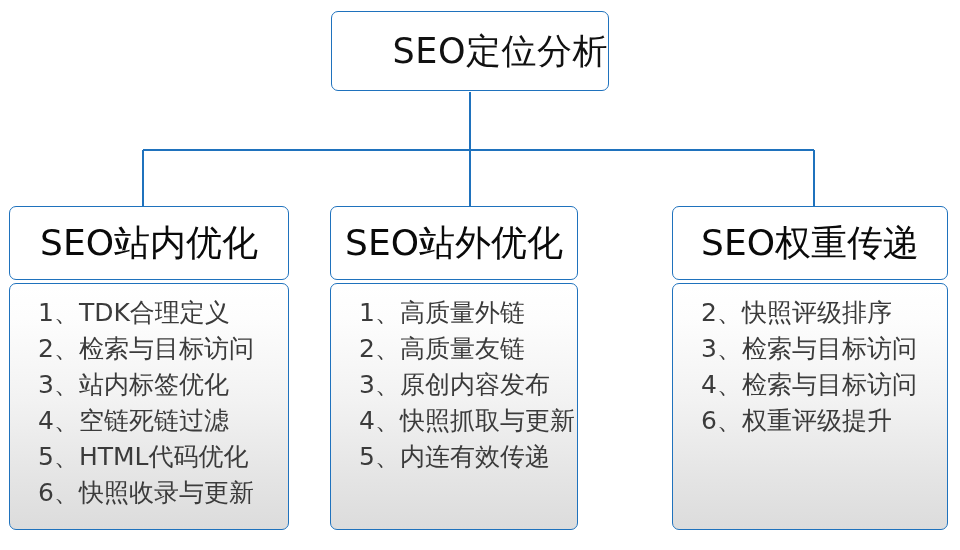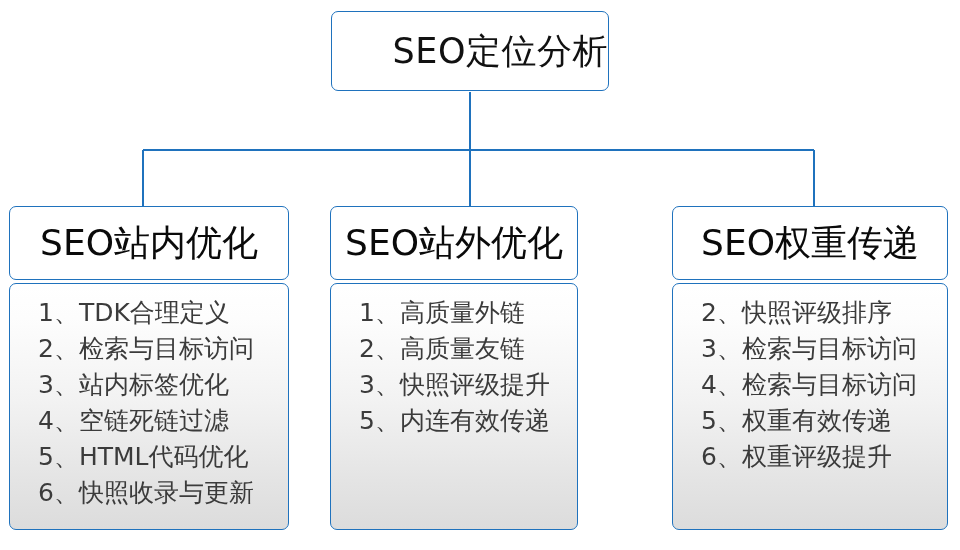--- a/index.html
+++ b/index.html
@@ -162,21 +162,24 @@
     </div>
     <div class="col-list">
       <ol>
         <li class="list-item">
           <span class="item-index">1、</span><span class="item-text">高质量外链</span>
         </li>
         <li class="list-item">
           <span class="item-index">2、</span><span class="item-text">高质量友链</span>
         </li>
         <li class="list-item">
-          <span class="item-index">3、</span><span class="item-text">快照评级提升</span>
+          <span class="item-index">3、</span><span class="item-text">原创内容发布</span>
+        </li>
+        <li class="list-item">
+          <span class="item-index">4、</span><span class="item-text">快照抓取与更新</span>
         </li>
         <li class="list-item">
           <span class="item-index">5、</span><span class="item-text">内连有效传递</span>
         </li>
       </ol>
     </div>
   </div>
 
   <div class="column col-3">
     <div class="col-header">
@@ -187,22 +190,19 @@
         <li class="list-item">
           <span class="item-index">2、</span><span class="item-text">快照评级排序</span>
         </li>
         <li class="list-item">
           <span class="item-index">3、</span><span class="item-text">检索与目标访问</span>
         </li>
         <li class="list-item">
           <span class="item-index">4、</span><span class="item-text">检索与目标访问</span>
         </li>
         <li class="list-item">
-          <span class="item-index">5、</span><span class="item-text">权重有效传递</span>
-        </li>
-        <li class="list-item">
           <span class="item-index">6、</span><span class="item-text">权重评级提升</span>
         </li>
       </ol>
     </div>
   </div>
 
 </div>
 
 </body></html>

